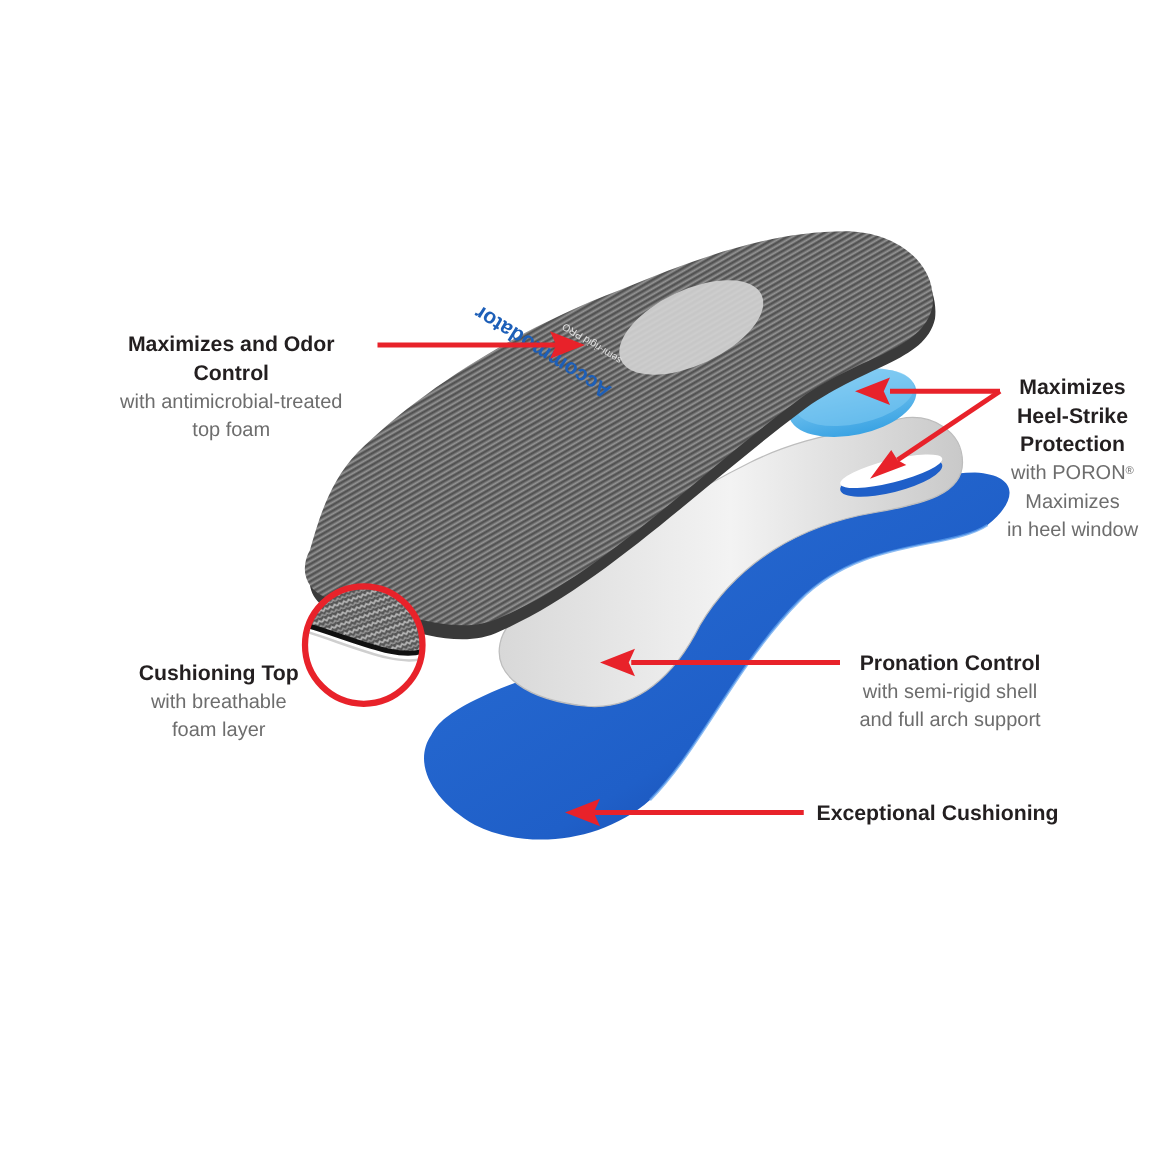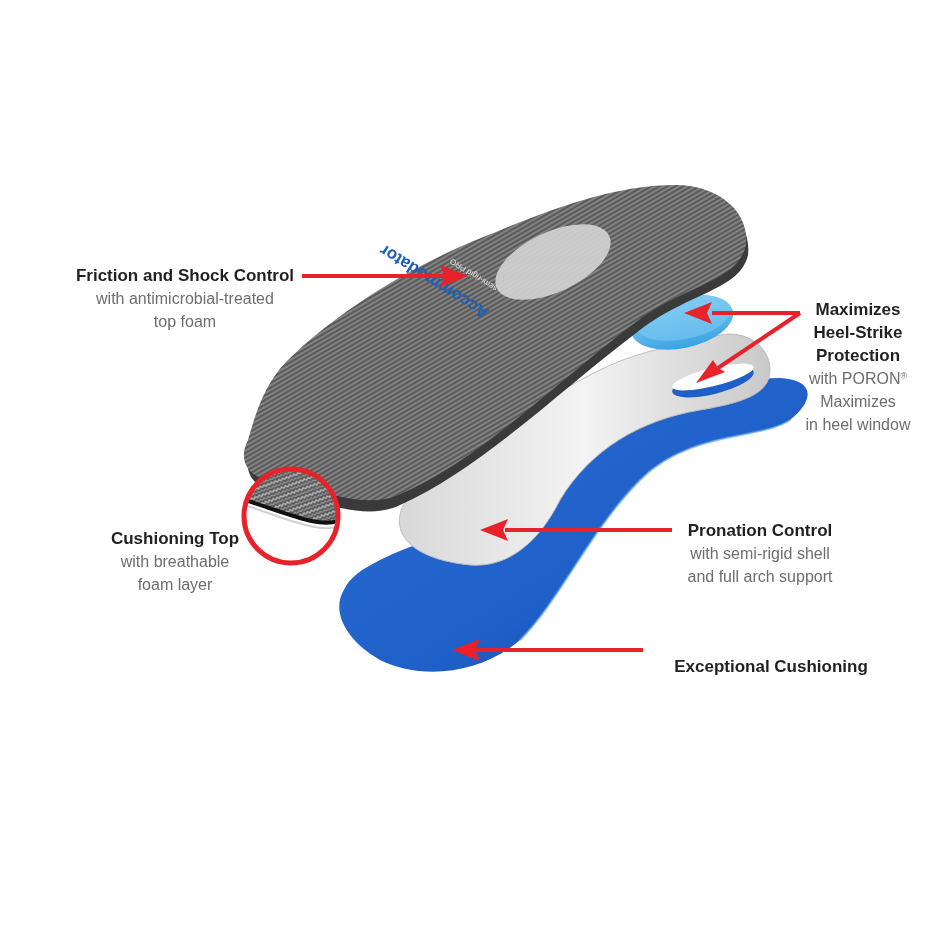--- a/index.html
+++ b/index.html
@@ -109,21 +109,21 @@
 
       <line x1="672" y1="530" x2="505" y2="530" stroke-width="4"></line>
       <polygon points="480,530 508,519 503,530 508,541" stroke="none"></polygon>
 
       <line x1="643" y1="650" x2="475" y2="650" stroke-width="4"></line>
       <polygon points="452,650 480,639 475,650 480,661" stroke="none"></polygon>
     </g>
   </svg>
 
   <div class="label center" style="left:70px; top:264px; width:230px;">
-    <span class="title">Friction and Shock Control</span>
+    <span class="title">Maximizes and Odor Control</span>
     <span class="sub">with antimicrobial-treated</span>
     <span class="sub">top foam</span>
   </div>
 
   <div class="label center" style="left:788px; top:298px; width:140px;">
     <span class="title">Maximizes</span>
     <span class="title">Heel-Strike</span>
     <span class="title">Protection</span>
     <span class="sub"><span>with PORON</span><sup>®</sup></span>
     <span class="sub">Maximizes</span>
@@ -135,17 +135,17 @@
     <span class="sub">with breathable</span>
     <span class="sub">foam layer</span>
   </div>
 
   <div class="label center" style="left:670px; top:519px; width:180px;">
     <span class="title">Pronation Control</span>
     <span class="sub">with semi-rigid shell</span>
     <span class="sub">and full arch support</span>
   </div>
 
-  <div class="label center" style="left:666px; top:639px; width:210px;margin-top:16px;">
+  <div class="label center" style="left:645px; top:639px; width:210px;">
     <span class="title">Exceptional Cushioning</span>
   </div>
 
 </div>
 
 </body></html>

